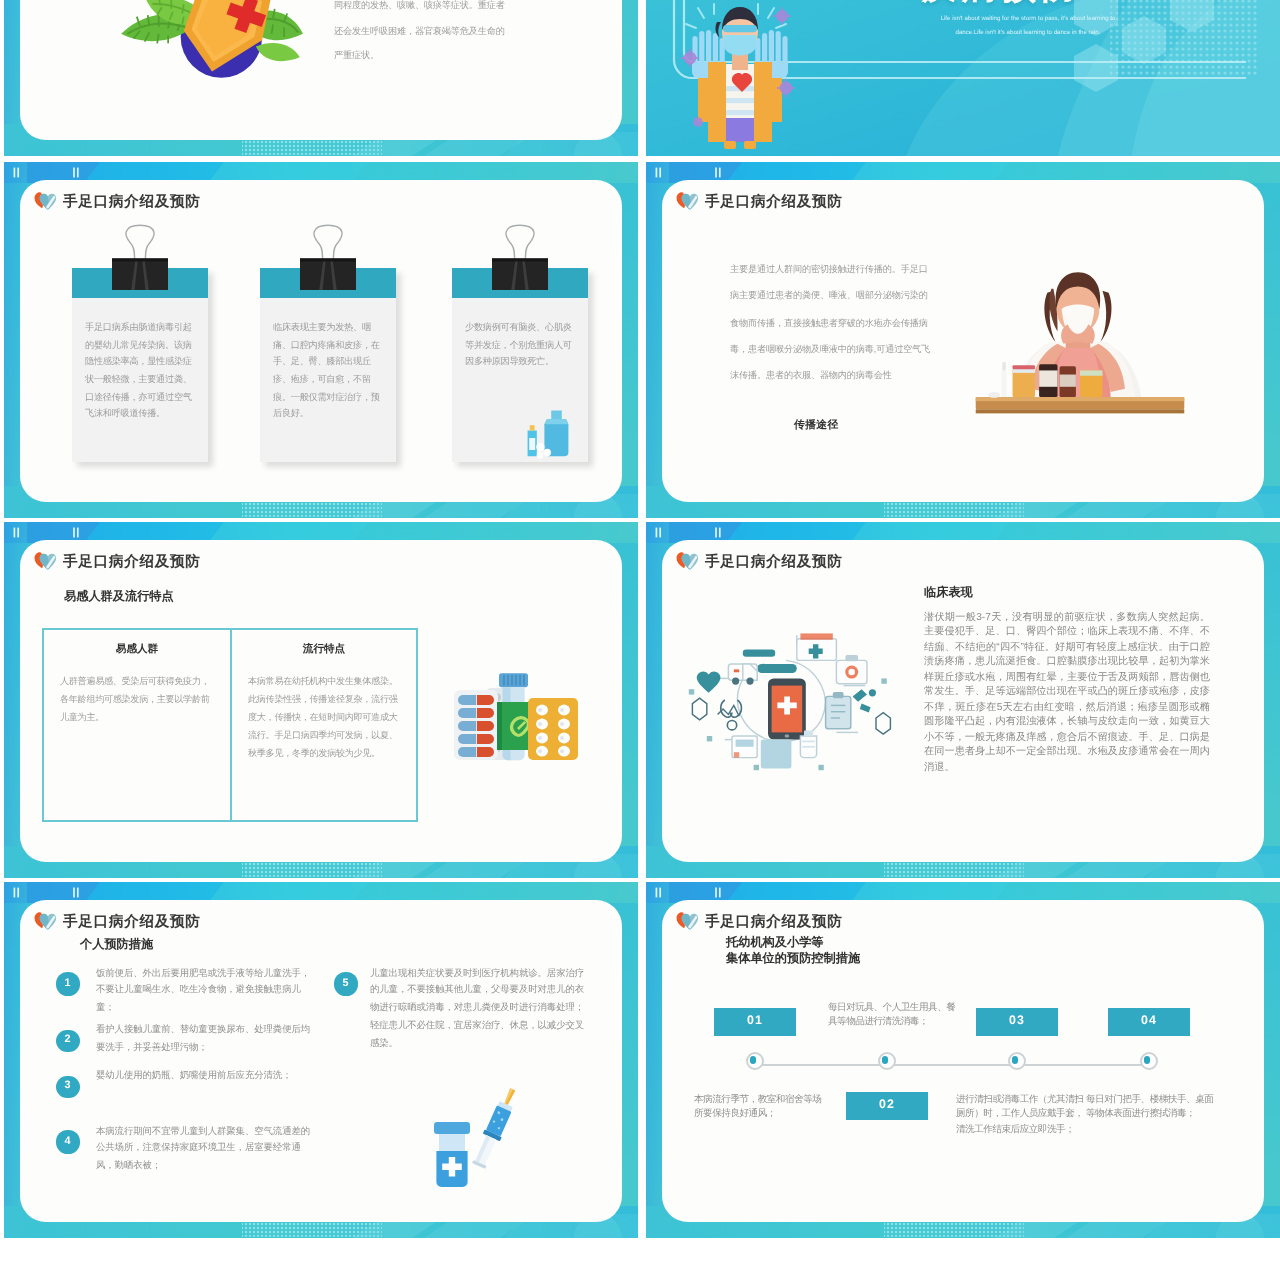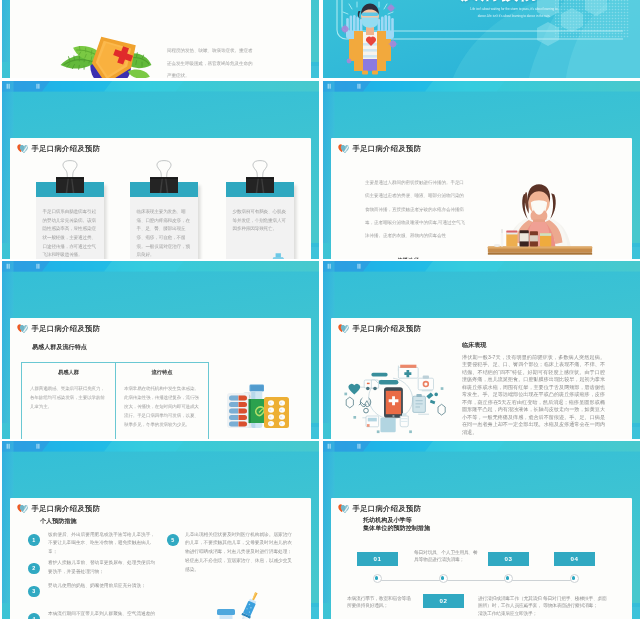--- a/index.html
+++ b/index.html
@@ -3,22 +3,22 @@
 <meta charset="utf-8">
 <style>
   html,body{margin:0;padding:0;}
   body{width:640px;height:640px;background:#fff;overflow:hidden;
        font-family:"Liberation Sans",sans-serif;}
   .page{position:absolute;left:0;top:0;width:640px;height:640px;overflow:hidden;background:#fff;}
 
   .slide{position:absolute;width:317px;height:178px;overflow:hidden;background:#40c4d2;}
   .sbg{position:absolute;left:0;top:0;}
 
-  .card{position:absolute;left:8px;top:9px;width:301px;height:135px;
-        background:#fdfdfb;border-radius:1px;overflow:hidden;margin-top:48px;}
+  .card{position:absolute;left:8px;top:9px;width:301px;height:161px;
+        background:#fdfdfb;border-radius:13px;overflow:hidden;}
 
   .hdr{position:absolute;left:7px;top:4.5px;display:flex;align-items:center;}
   .hdr-logo{width:11.5px;height:11.5px;flex:0 0 auto;margin-right:3px;}
   .hdr-title{font-size:7.3px;font-weight:bold;color:#3a3a3a;letter-spacing:.35px;
              white-space:nowrap;line-height:1;}
 
   .sec-title{position:absolute;font-size:6.1px;font-weight:bold;color:#333;line-height:1.42;}
   .btxt{color:#9d9d9d;font-size:4.1px;line-height:2.0;letter-spacing:.1px;}
 
   

